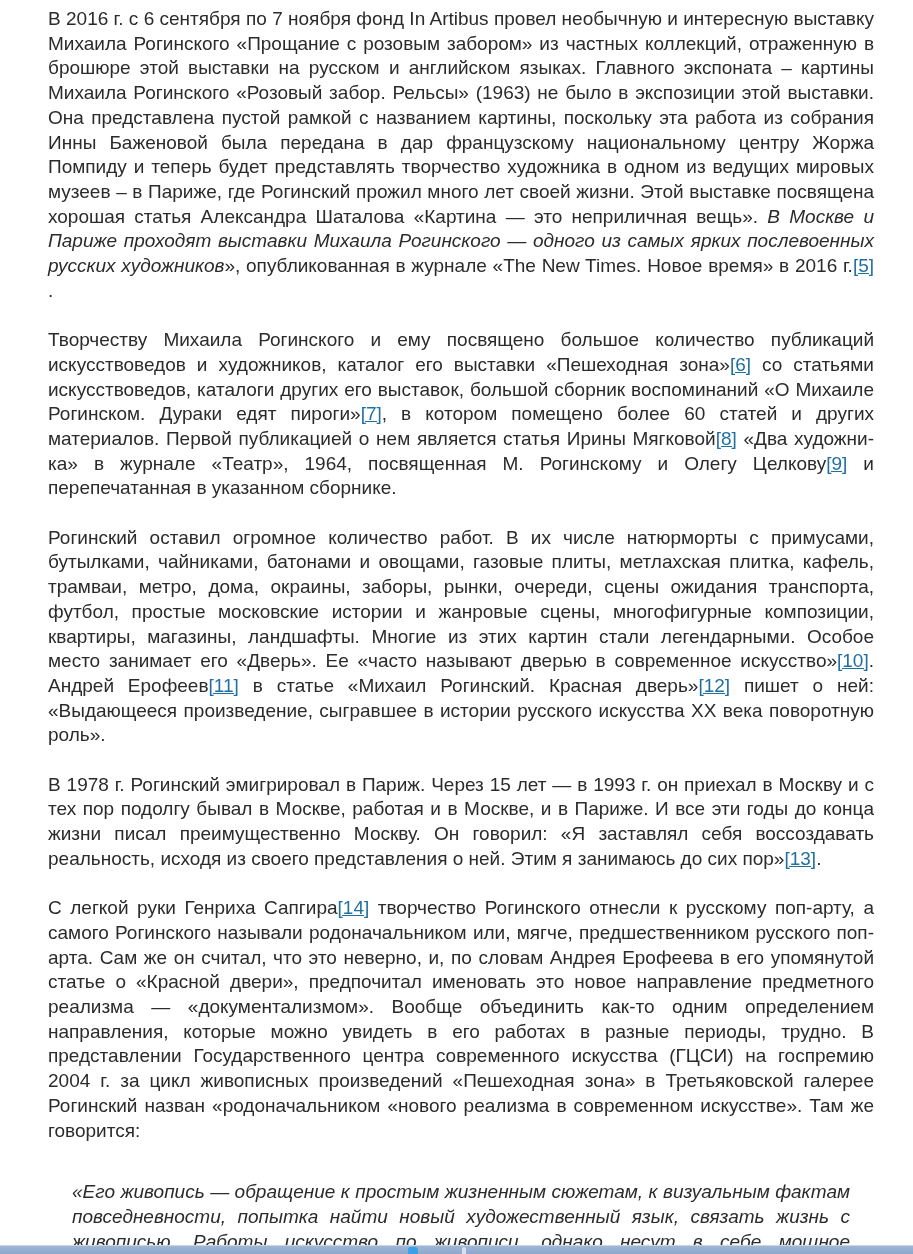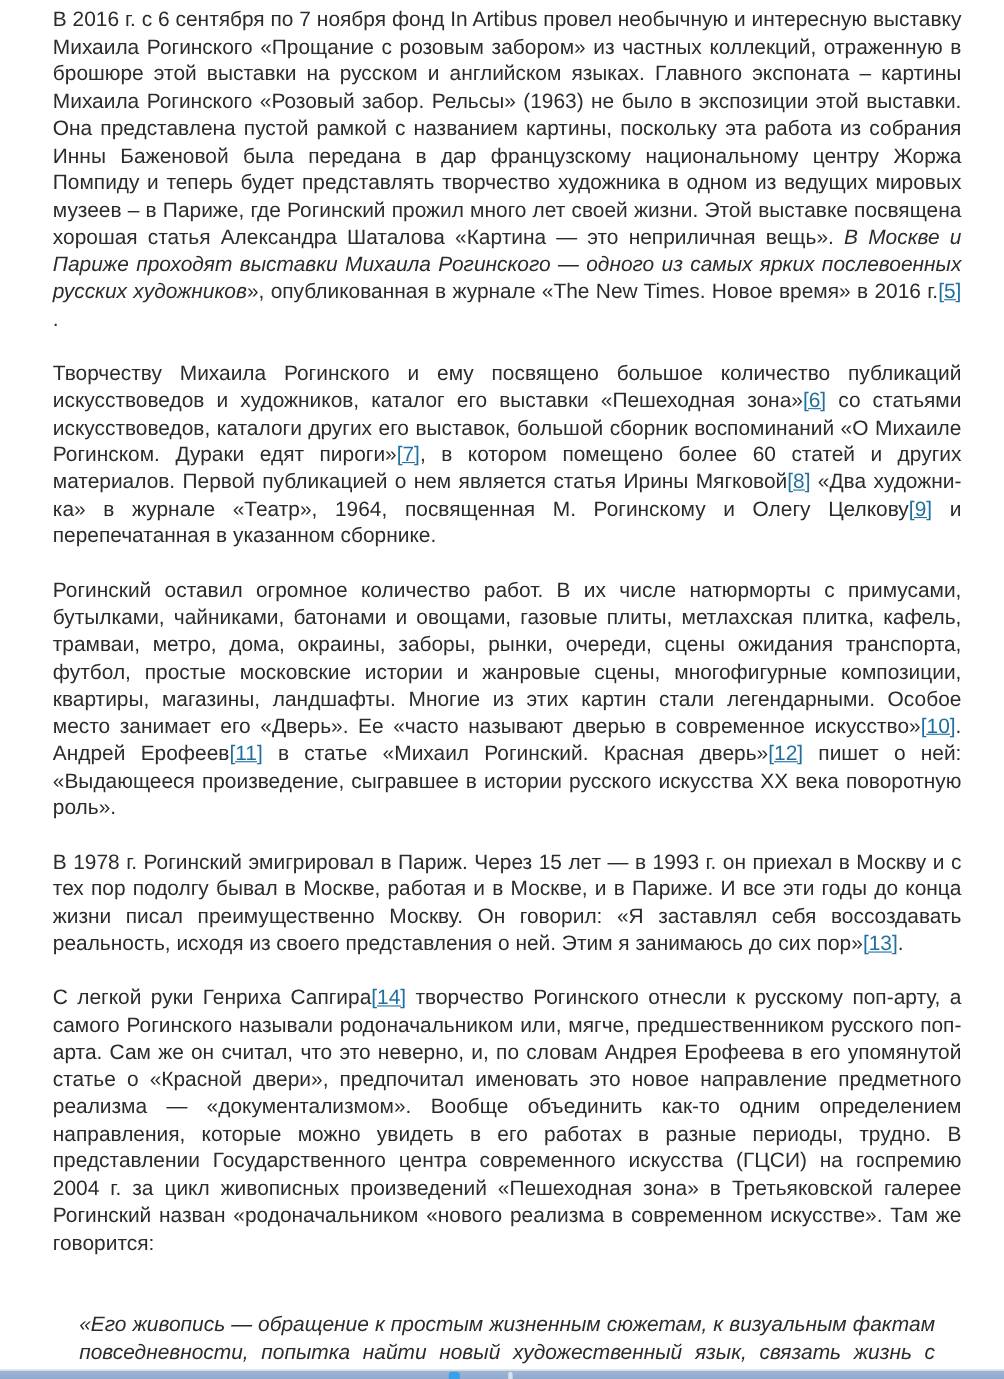--- a/index.html
+++ b/index.html
@@ -18,21 +18,21 @@
     top: 7px;
     width: 826px;
     font-size: 19px;
     line-height: 24.7px;
     text-align: justify;
     hyphens: manual;
   }
   .article p {
     margin: 0 0 24.7px 0;
   }
-  .article p.gap-large { margin-bottom: 50px; }
+  .article p.gap-large { margin-bottom: 37px; }
   .article a.ref {
     color: #1f6fa0;
     text-decoration: underline;
     cursor: pointer;
   }
   .article em { font-style: italic; }
   .quote {
     margin: 0 0 0 24px !important;
     width: 778px;
     font-style: italic;

